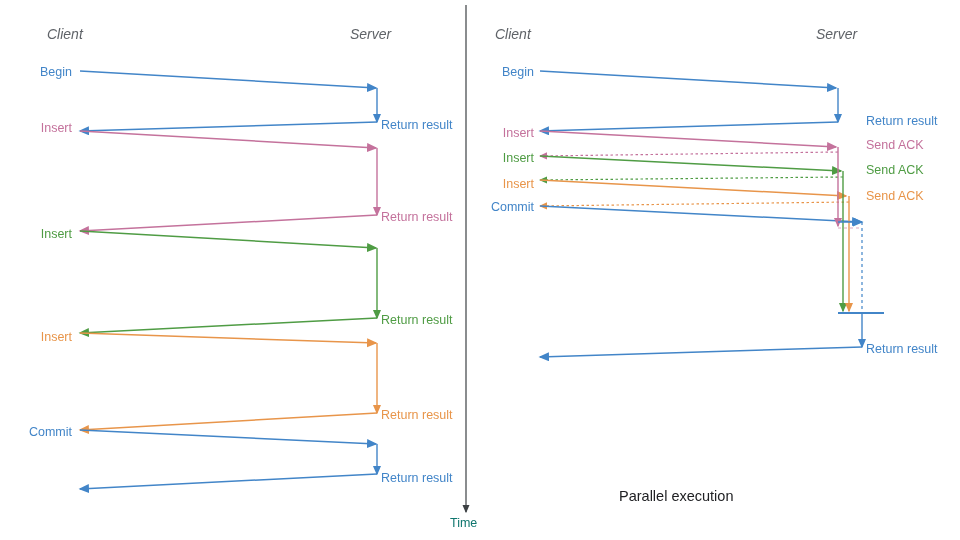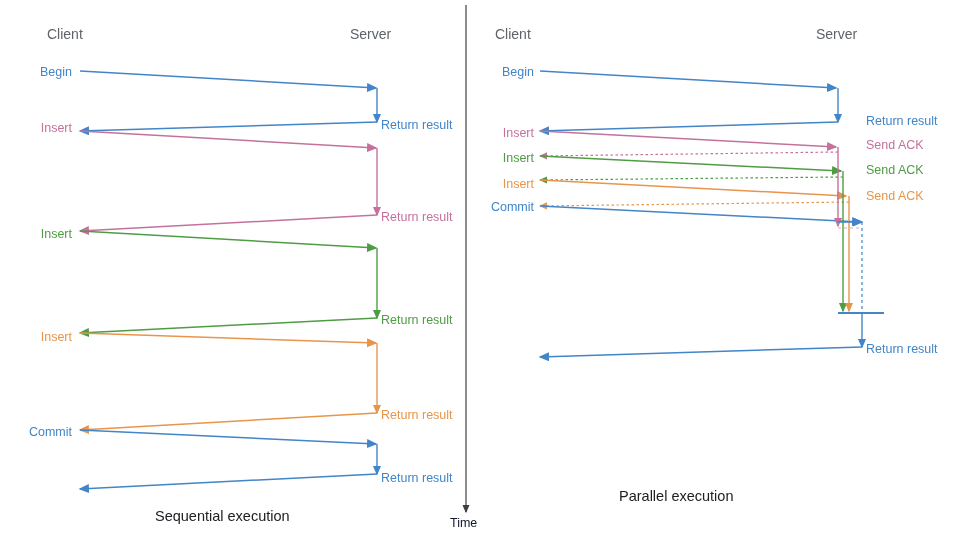--- a/index.html
+++ b/index.html
@@ -3,23 +3,23 @@
 <meta charset="utf-8">
 <style>
   html,body{margin:0;padding:0;}
   body{width:960px;height:540px;background:#ffffff;
        font-family:"Liberation Sans","DejaVu Sans",sans-serif;
        overflow:hidden;position:relative;}
   #stage{position:absolute;left:0;top:0;width:960px;height:540px;}
   svg{position:absolute;left:0;top:0;width:960px;height:540px;}
   .lbl{position:absolute;font-size:12.5px;white-space:nowrap;line-height:1;text-align:center;}
   .lbl.r{transform:translate(-100%,0);}
-  .hdr{position:absolute;font-size:14px;color:#5f6368;white-space:nowrap;text-align:center;}
+  .hdr{position:absolute;font-size:14px;font-style:italic;color:#5f6368;white-space:nowrap;text-align:center;}
   .cap{position:absolute;font-size:14.5px;color:#202124;white-space:nowrap;}
-  .timelbl{position:absolute;font-size:12.5px;color:#0f172a;white-space:nowrap;}
+  .timelbl{position:absolute;font-size:12.5px;color:#0f766e;white-space:nowrap;}
 </style>
 </head>
 <body>
 
 <div id="stage">
 
   <svg viewBox="0 0 960 540">
     <defs>
       <marker id="ah-blue" markerWidth="7" markerHeight="7" refX="6" refY="3" orient="auto">
           <path d="M0,0 L7,3 L0,6 z" fill="#4285c8"></path>
@@ -74,21 +74,20 @@
         <line x1="838" y1="222" x2="862" y2="222" stroke="#4285c8" stroke-width="1.5" marker-end="url(#ah-blue)"></line>
         <line x1="466" y1="5" x2="466" y2="512" stroke="#3c4043" stroke-width="1.2" marker-end="url(#ah-dark)"></line>
       </g>
   </svg>
 
   <div class="hdr" style="left:47px;top:26px;">Client</div>
   <div class="hdr" style="left:350px;top:26px;">Server</div>
   <div class="hdr" style="left:495px;top:26px;">Client</div>
   <div class="hdr" style="left:816px;top:26px;">Server</div>
 
-  <div class="cap" style="left:155px;top:508px;">Sequential execution</div>
   <div class="cap" style="left:619px;top:488px;">Parallel execution</div>
 
   <div class="timelbl" style="left:450px;top:516px;">Time</div>
 
   <div id="label-layer">
       <div class="lbl r" style="left: 72px; top: 66px; color: rgb(66, 133, 200);">Begin</div>
       <div class="lbl r" style="left: 72px; top: 122px; color: rgb(196, 114, 156);">Insert</div>
       <div class="lbl r" style="left: 72px; top: 228px; color: rgb(79, 156, 68);">Insert</div>
       <div class="lbl r" style="left: 72px; top: 331px; color: rgb(232, 149, 74);">Insert</div>
       <div class="lbl r" style="left: 72px; top: 426px; color: rgb(66, 133, 200);">Commit</div>

